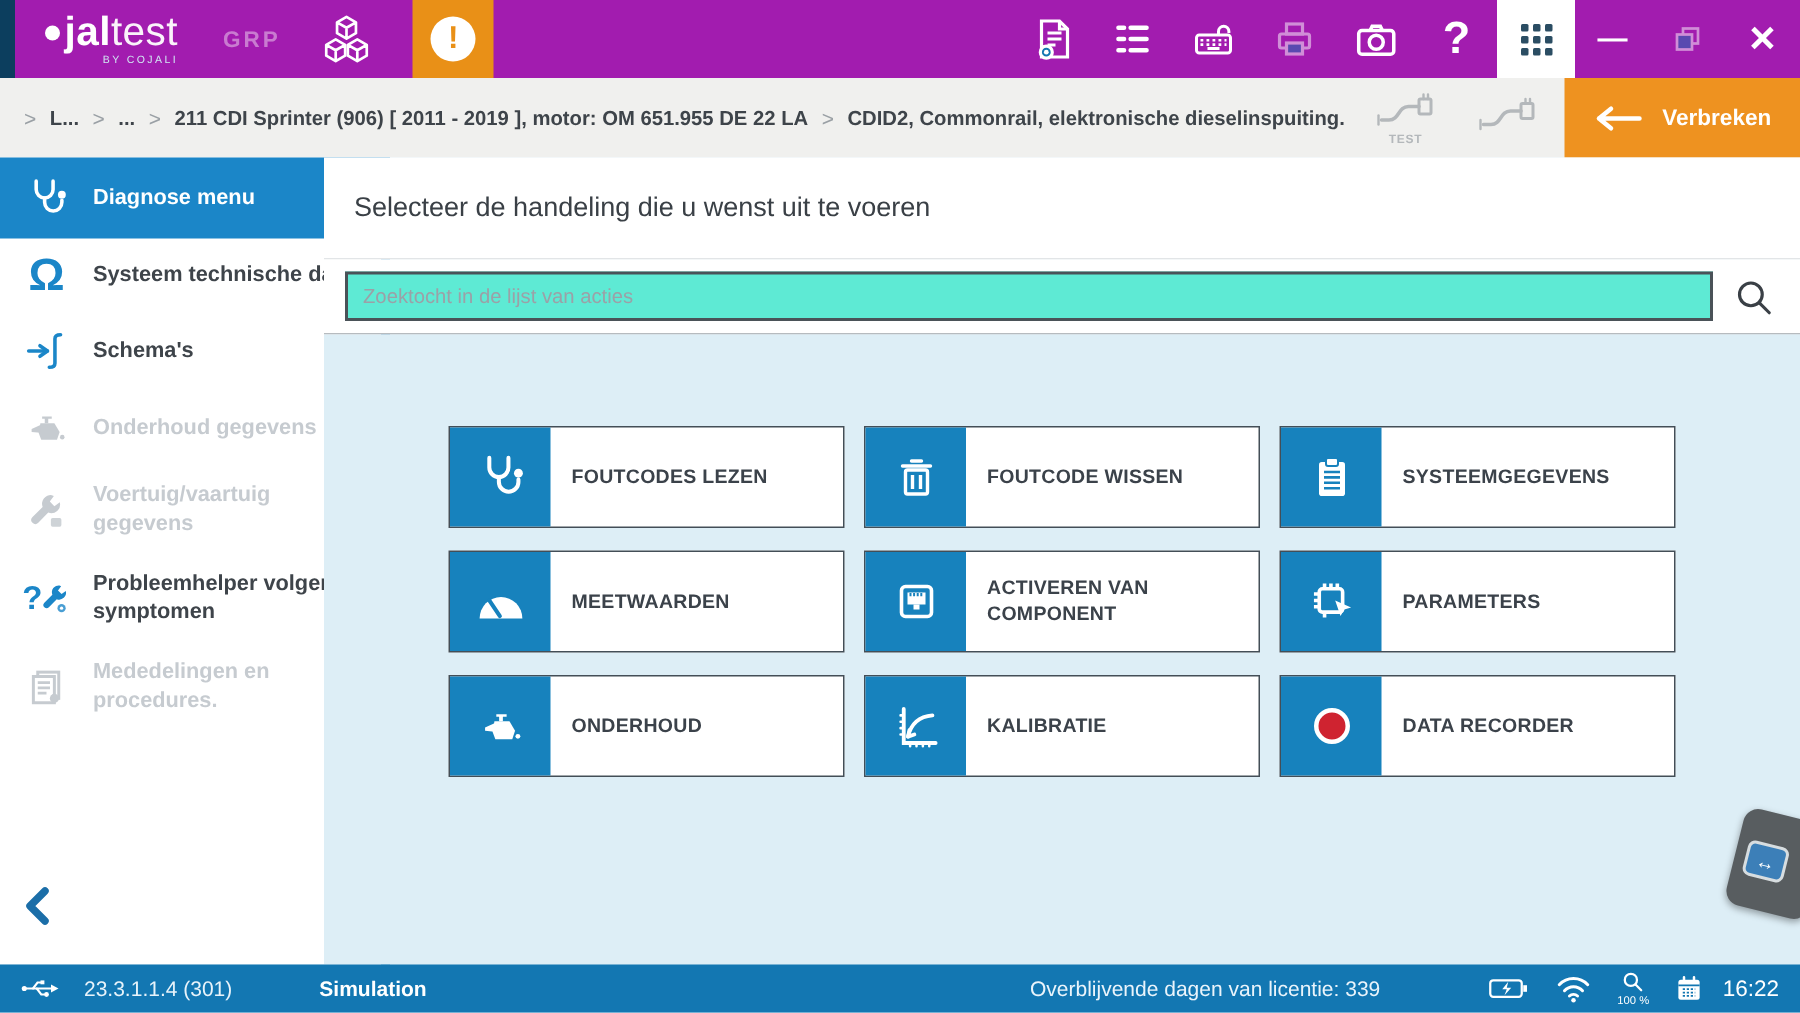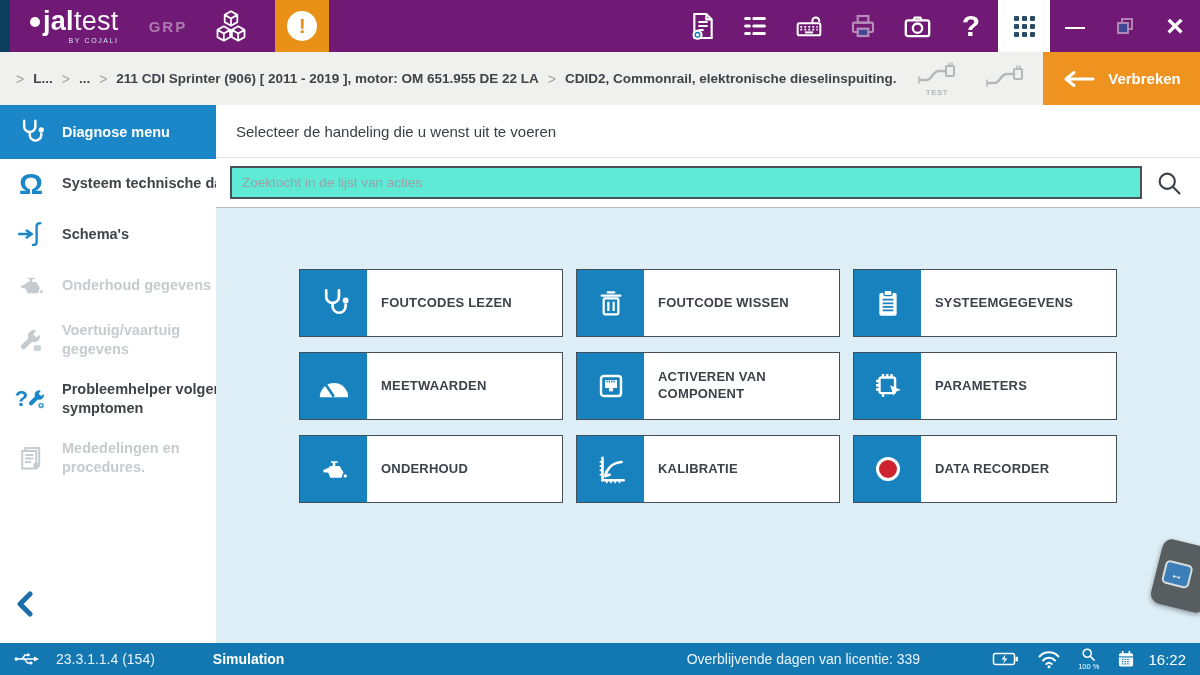--- a/index.html
+++ b/index.html
@@ -1,19 +1,19 @@
 <!DOCTYPE html>
 <html><head>
 <meta charset="utf-8">
 <style>
   * { margin:0; padding:0; box-sizing:border-box; }
   html,body { width:1200px; height:675px; overflow:hidden; font-family:"Liberation Sans", sans-serif; background:#ddeef6; }
 
   
-  .header { position:absolute; top:0; left:0; width:1200px; height:52px; background:#701a75; display:flex; align-items:center; color:#fff; }
+  .header { position:absolute; top:0; left:0; width:1200px; height:52px; background:#a21caf; display:flex; align-items:center; color:#fff; }
   .header-edge { width:10px; height:52px; background:#0c3e5e; flex:none; }
   .logo { margin-left:20px; display:flex; flex-direction:column; line-height:1; cursor:default; }
   .logo-main { display:flex; align-items:center; font-size:27px; letter-spacing:.3px; }
   .logo-dot { width:10px; height:10px; border-radius:50%; background:#fff; margin-right:3px; }
   .logo-jal { font-weight:bold; }
   .logo-test { font-weight:normal; opacity:.95; }
   .logo-sub { font-size:7px; letter-spacing:1.6px; color:#cfe6f2; align-self:flex-end; margin-top:2px; }
   .grp { margin-left:30px; font-weight:bold; font-size:15px; letter-spacing:2px; color:rgba(255,255,255,.42); }
   .hd-cubes { margin-left:26px; display:flex; }
   .alert-tile { width:54px; height:52px; margin-left:26px; background:#e99017; display:flex; align-items:center; justify-content:center; }
@@ -45,21 +45,21 @@
   .side-item.active .side-label { color:#fff; }
   .side-icon { width:36px; flex:none; display:flex; justify-content:center; align-items:center; }
   .side-label { font-size:14.5px; font-weight:bold; color:#3e444a; line-height:1.28; }
   .side-item.disabled .side-label { color:#c6cbd0; }
   .omega-glyph { font-size:30px; font-weight:bold; color:#1b86c8; line-height:.9; }
   .symptom-q { font-size:22px; font-weight:bold; color:#1b86c8; margin-right:-3px; }
   .collapse-btn { position:absolute; left:14px; bottom:26px; cursor:pointer; display:flex; }
 
   
   .content { position:absolute; top:105px; left:216px; width:984px; height:538px; display:flex; flex-direction:column; }
-  .content-title { height:53px; background:#fff; display:flex; align-items:center; padding-left:20px; font-size:15px; color:#3a4046; border-bottom:1px solid #e2e5e7; flex:none; }
+  .content-title { height:68px; background:#fff; display:flex; align-items:center; padding-left:20px; font-size:18px; color:#3a4046; border-bottom:1px solid #e2e5e7; flex:none; }
   .search-row { height:50px; background:#fff; border-bottom:1px solid #b6bbbf; display:flex; align-items:center; padding:0 14px; flex:none; }
   .search-input { width:912px; height:33px; border:2px solid #4a5258; font-size:13.5px; padding:0 10px; color:#333; outline:none; background:#5eead4; font-family:inherit; }
   .search-input::placeholder { color:#9ba1a7; }
   .search-glass { margin-left:13px; display:flex; cursor:pointer; }
   .tiles-area { flex:1; background:#ddeef6; padding:61px 0 0 83px; }
   .tiles-grid { display:grid; grid-template-columns:repeat(3,264px); gap:15px 13px; }
   .tile { height:68px; background:#fff; border:1px solid #434e57; display:flex; cursor:pointer; }
   .tile-icon { width:67px; background:#1782bd; flex:none; display:flex; align-items:center; justify-content:center; }
   .tile-label { flex:1; display:flex; align-items:center; padding:0 14px; font-weight:bold; font-size:13px; color:#3b424a; line-height:1.3; letter-spacing:.2px; }
   .record-dot { width:24px; height:24px; border-radius:50%; background:#cf2330; border:3px solid #fff; }
@@ -419,21 +419,21 @@
     <svg width="26" height="16" viewBox="0 0 26 16" fill="#fff" stroke="#fff" stroke-width="1.4" stroke-linecap="round">
       <path d="M2.5 8h18" fill="none"></path>
       <path d="M25 8l-5-2.6v5.2z" stroke="none"></path>
       <path d="M8 8l3-4h2.5" fill="none"></path>
         <rect x="13" y="2.6" width="2.6" height="2.6" stroke="none"></rect>
       <path d="M10.5 8l3 4h2" fill="none"></path>
         <circle cx="17" cy="12" r="1.6" stroke="none"></circle>
       <circle cx="2.2" cy="8" r="1.7" stroke="none"></circle>
     </svg>
   </span>
-  <span class="sb-version">23.3.1.1.4 (154)</span>
+  <span class="sb-version">23.3.1.1.4 (301)</span>
   <span class="sb-mode">Simulation</span>
   <span class="sb-license">Overblijvende dagen van licentie: 339</span>
   <span class="sb-icons">
     <span>
       <svg width="28" height="18" viewBox="0 0 28 18" fill="none" stroke="#fff" stroke-width="1.5">
         <rect x="1.5" y="3.5" width="21" height="11" rx="2"></rect>
         <rect x="23.5" y="6.8" width="2.5" height="4.4" fill="#fff" stroke="none"></rect>
         <path d="M13.5 4.5 9.5 9.5h3l-1.5 4 4.5-5h-3z" fill="#fff" stroke="none"></path>
       </svg>
     </span>

